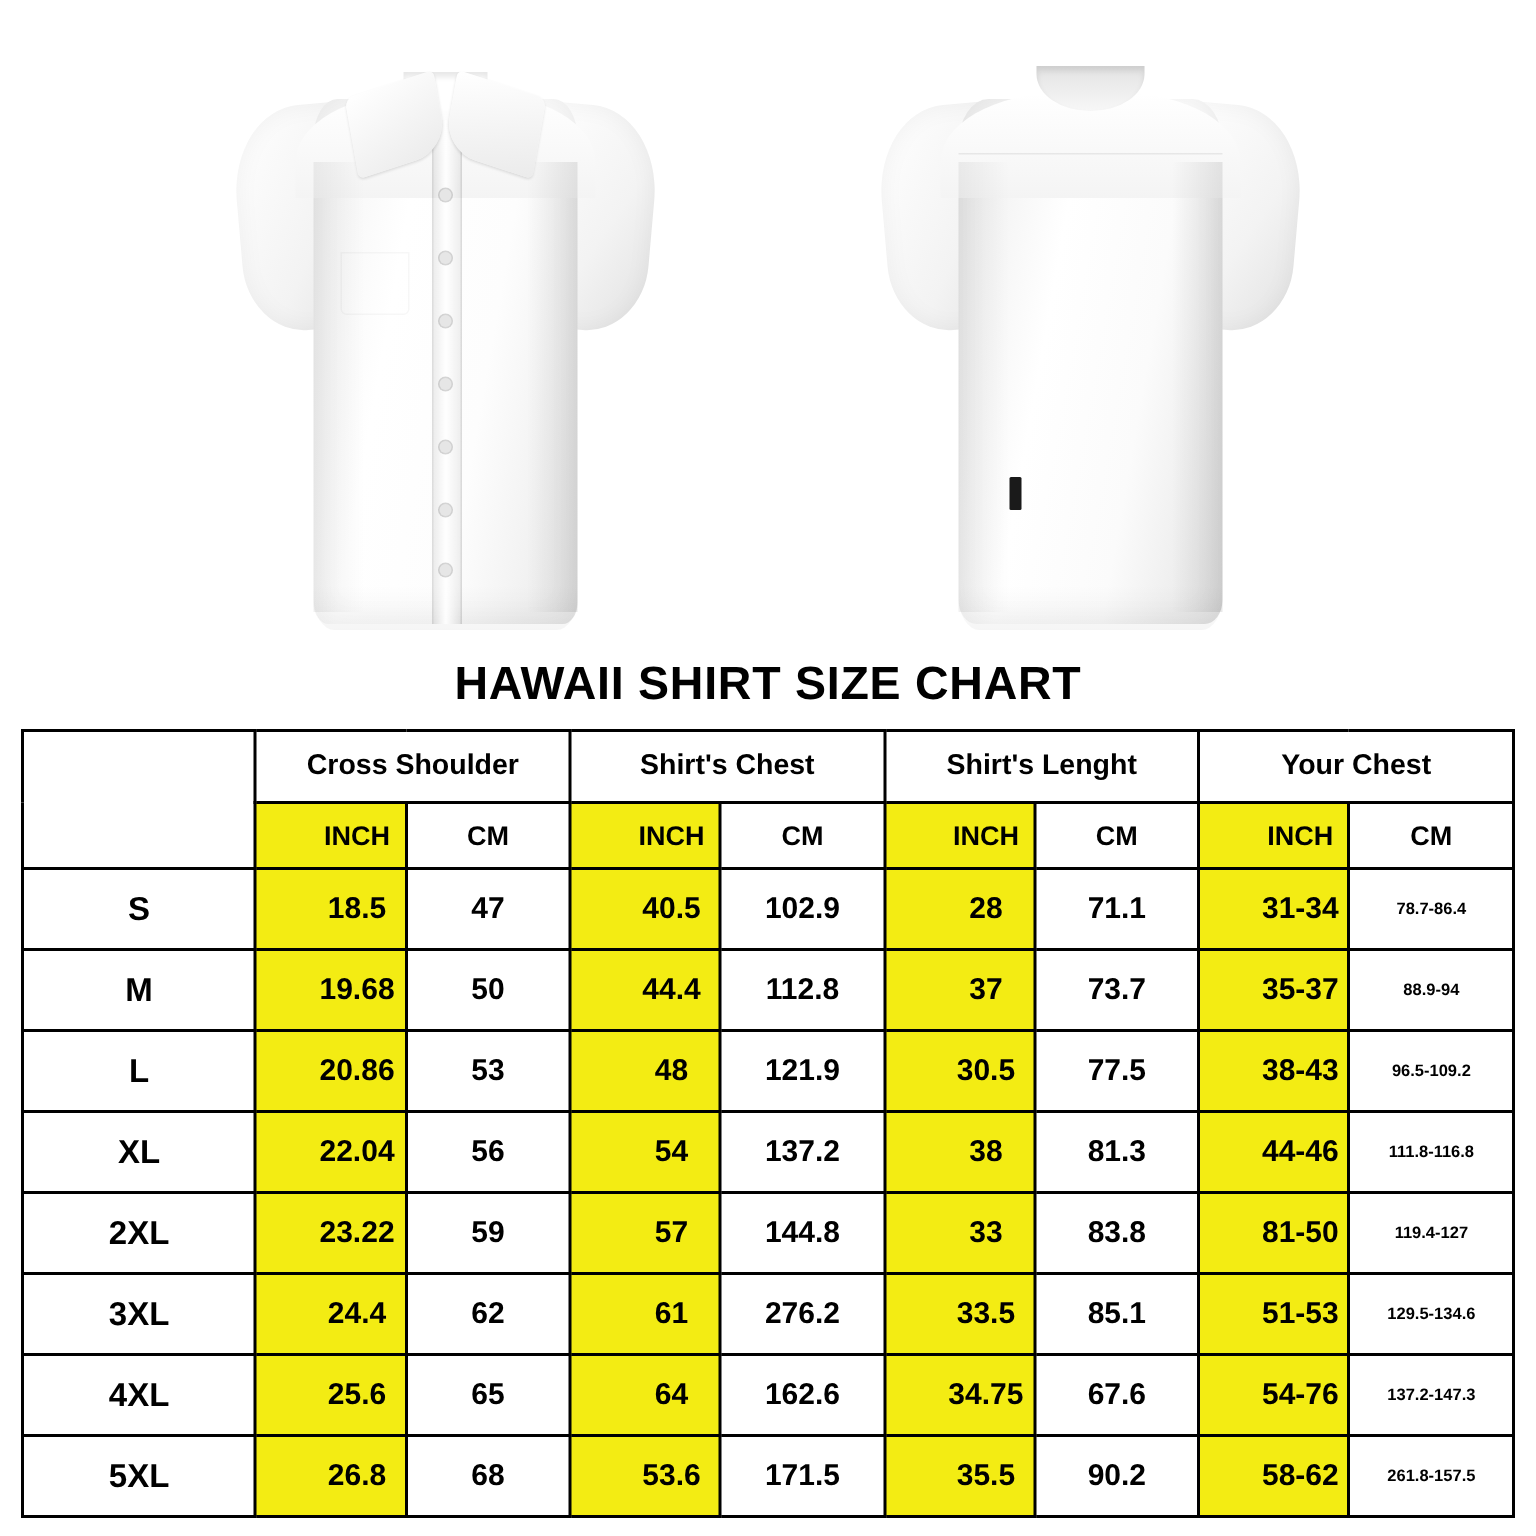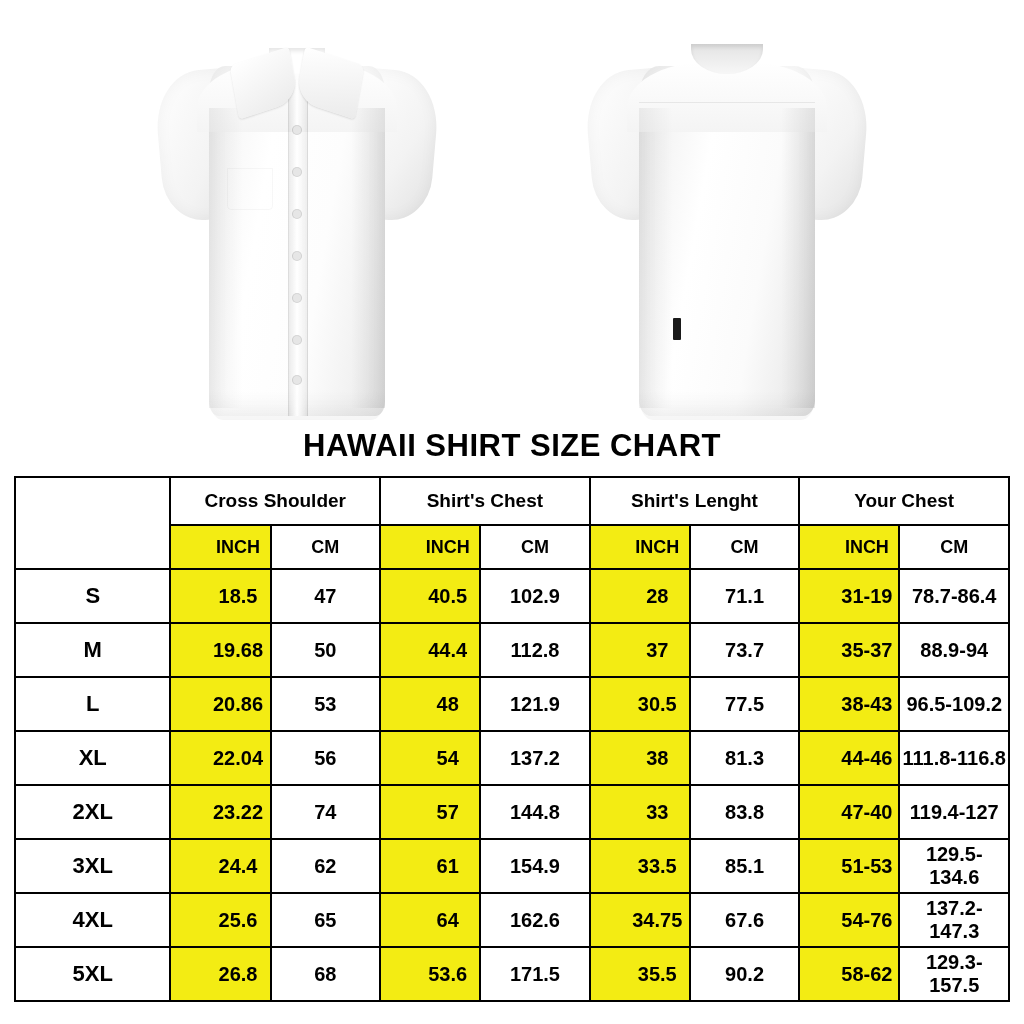--- a/index.html
+++ b/index.html
@@ -9,21 +9,21 @@
   }
   body {
     width: 1024px;
     height: 1024px;
     font-family: "Liberation Sans", sans-serif;
     color: #111111;
     overflow: hidden;
   }
   .page {
     width: 1024px;
-    height: 891px;
+    height: 1024px;
     position: relative;
     background: #ffffff;
     display: flex;
     flex-direction: column;
   }
 
   
   .shirts {
     height: 448px;
     position: relative;
@@ -231,21 +231,21 @@
     font-size: 22px;
     font-weight: bold;
     height: 50px;
   }
   .val {
     font-size: 20px;
     font-weight: bold;
     height: 50px;
   }
   .val.small {
-    font-size: 20px;
+    font-size: 11px;
   }
   col.c-size { width: 152px; }
   col.c-in   { width: 98px; }
   col.c-cm   { width: 107px; }
   col.c-in4  { width: 98px; }
   col.c-cm4  { width: 107px; }
 </style>
 </head>
 <body>
 
@@ -326,21 +326,21 @@
       </thead>
       <tbody>
         <tr>
           <td class="size-cell">S</td>
           <td class="val hl">18.5</td>
           <td class="val">47</td>
           <td class="val hl">40.5</td>
           <td class="val">102.9</td>
           <td class="val hl">28</td>
           <td class="val">71.1</td>
-          <td class="val hl">31-19</td>
+          <td class="val hl">31-34</td>
           <td class="val small">78.7-86.4</td>
         </tr>
         <tr>
           <td class="size-cell">M</td>
           <td class="val hl">19.68</td>
           <td class="val">50</td>
           <td class="val hl">44.4</td>
           <td class="val">112.8</td>
           <td class="val hl">37</td>
           <td class="val">73.7</td>
@@ -365,34 +365,34 @@
           <td class="val hl">54</td>
           <td class="val">137.2</td>
           <td class="val hl">38</td>
           <td class="val">81.3</td>
           <td class="val hl">44-46</td>
           <td class="val small">111.8-116.8</td>
         </tr>
         <tr>
           <td class="size-cell">2XL</td>
           <td class="val hl">23.22</td>
-          <td class="val">74</td>
+          <td class="val">59</td>
           <td class="val hl">57</td>
           <td class="val">144.8</td>
           <td class="val hl">33</td>
           <td class="val">83.8</td>
-          <td class="val hl">47-40</td>
+          <td class="val hl">81-50</td>
           <td class="val small">119.4-127</td>
         </tr>
         <tr>
           <td class="size-cell">3XL</td>
           <td class="val hl">24.4</td>
           <td class="val">62</td>
           <td class="val hl">61</td>
-          <td class="val">154.9</td>
+          <td class="val">276.2</td>
           <td class="val hl">33.5</td>
           <td class="val">85.1</td>
           <td class="val hl">51-53</td>
           <td class="val small">129.5-134.6</td>
         </tr>
         <tr>
           <td class="size-cell">4XL</td>
           <td class="val hl">25.6</td>
           <td class="val">65</td>
           <td class="val hl">64</td>
@@ -404,19 +404,19 @@
         </tr>
         <tr>
           <td class="size-cell">5XL</td>
           <td class="val hl">26.8</td>
           <td class="val">68</td>
           <td class="val hl">53.6</td>
           <td class="val">171.5</td>
           <td class="val hl">35.5</td>
           <td class="val">90.2</td>
           <td class="val hl">58-62</td>
-          <td class="val small">129.3-157.5</td>
+          <td class="val small">261.8-157.5</td>
         </tr>
       </tbody>
     </table>
   </div>
 
 </div>
 
 </body></html>

